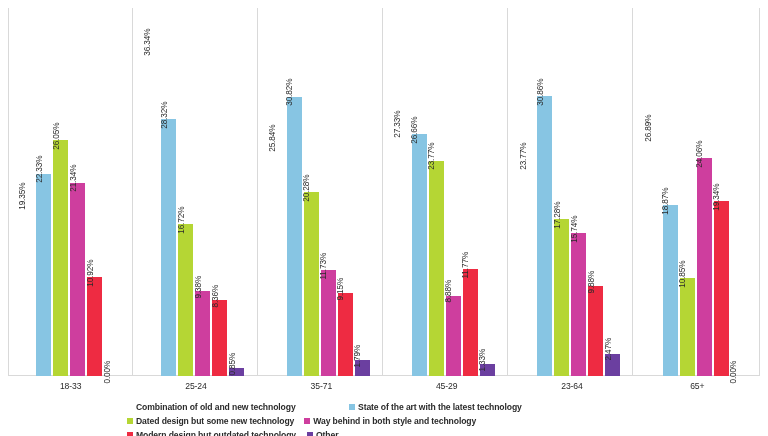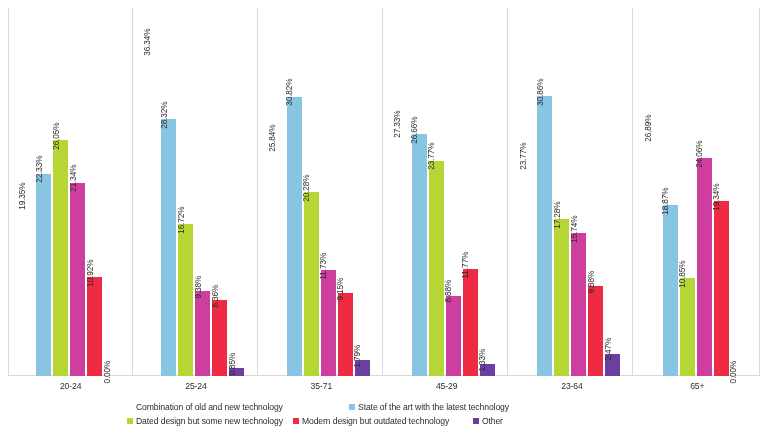--- a/index.html
+++ b/index.html
@@ -104,21 +104,21 @@
     margin-right:10px;
   }
   .legend-item.w1{width:212px;}
   .legend-item.w2{width:170px;}
   .legend-item.w3{width:auto;}
   .legend-swatch{
     width:6px;height:6px;
     margin-right:3px;
     flex:0 0 auto;
   }
-  .legend-text{white-space:nowrap;}
+  .legend-text{white-space:nowrap;font-weight:bold;}
 </style>
 </head>
 <body>
 
 <div id="chart-root">
 
   <div class="plot">
     <div class="plot-frame"></div>
     <div class="vsep" style="left:124px"></div>
     <div class="vsep" style="left:249px"></div>
@@ -279,41 +279,45 @@
           </div>
           <div class="bar-wrap">
             <div class="bar" title="Other 65+ 0.00%" style="height: 0px; background: rgb(107, 63, 160);"></div>
             <div class="bar-label" style="bottom: 4px;">0.00%</div>
           </div>
         </div>
       </div>
   </div>
 
   <div class="xaxis" id="xaxis">
-      <div class="xtick">20-24</div>
+      <div class="xtick">18-33</div>
       <div class="xtick">25-24</div>
       <div class="xtick">35-71</div>
       <div class="xtick">45-29</div>
       <div class="xtick">23-64</div>
       <div class="xtick">65+</div>
     </div>
 
   <div class="legend" id="legend">
       <div class="legend-item w1">
         <span class="legend-swatch"></span>
         <span class="legend-text">Combination of old and new technology</span>
       </div>
       <div class="legend-item w2">
         <span class="legend-swatch" style="background: rgb(135, 197, 227);"></span>
         <span class="legend-text">State of the art with the latest technology</span>
       </div>
       <div class="legend-item w3">
         <span class="legend-swatch" style="background: rgb(181, 214, 52);"></span>
         <span class="legend-text">Dated design but some new technology</span>
       </div>
+      <div class="legend-item w1">
+        <span class="legend-swatch" style="background: rgb(206, 62, 158);"></span>
+        <span class="legend-text">Way behind in both style and technology</span>
+      </div>
       <div class="legend-item w2">
         <span class="legend-swatch" style="background: rgb(238, 43, 66);"></span>
         <span class="legend-text">Modern design but outdated technology</span>
       </div>
       <div class="legend-item w3">
         <span class="legend-swatch" style="background: rgb(107, 63, 160);"></span>
         <span class="legend-text">Other</span>
       </div>
     </div>
 

